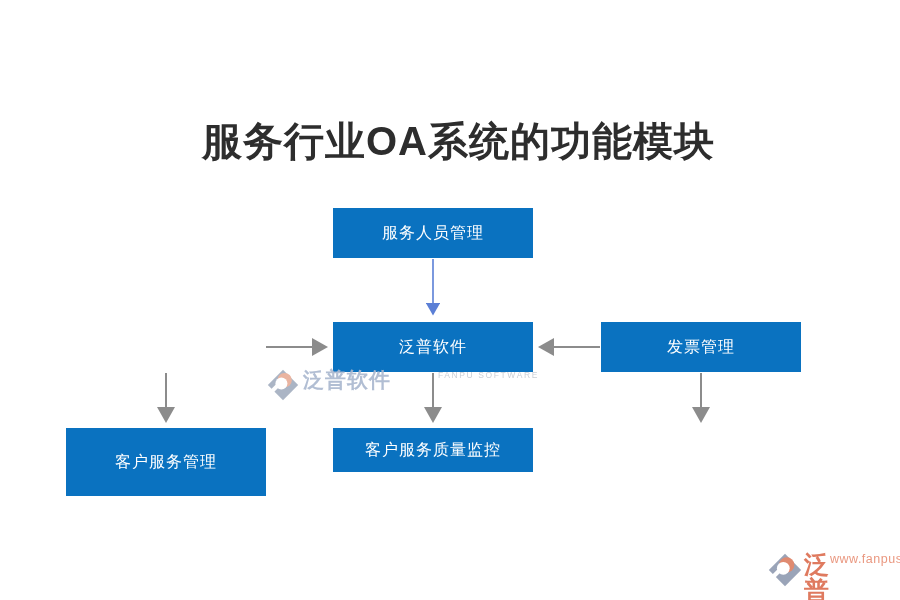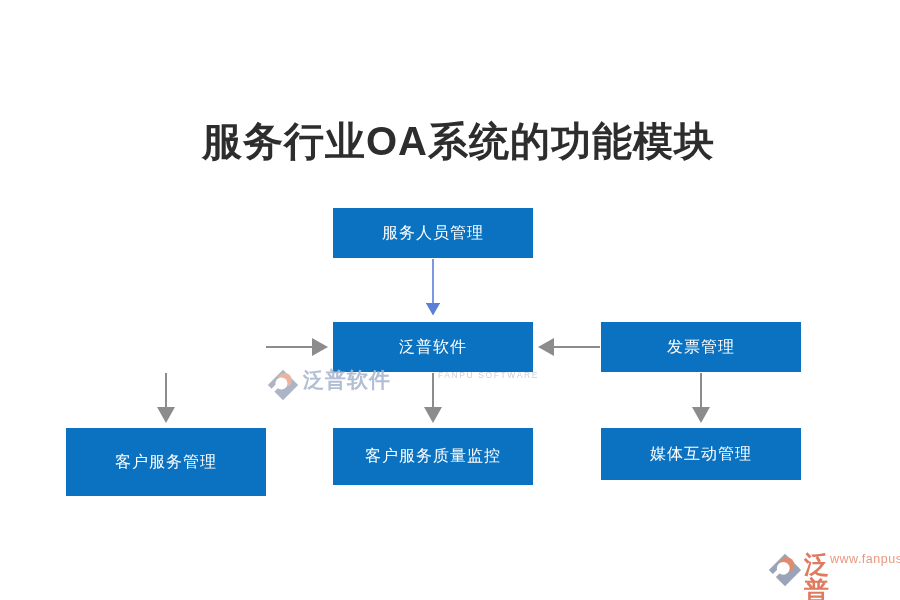--- a/index.html
+++ b/index.html
@@ -28,21 +28,21 @@
     background:var(--node-bg);color:var(--node-text);
     display:flex;align-items:center;justify-content:center;
     font-size:16px;font-weight:normal;letter-spacing:1px;
     box-sizing:border-box;
   }
   #n0{left:333px;top:208px;}
   #n1{left:66px;top:322px;}
   #n2{left:333px;top:322px;}
   #n3{left:601px;top:322px;}
   #n4{left:66px;top:428px;height:68px;text-align:right;}
-  #n5{left:333px;top:428px;height:57px;}
+  #n5{left:333px;top:428px;height:44px;}
   #n6{left:601px;top:428px;height:52px;}
 
   .edges{position:absolute;left:0;top:0;pointer-events:none;}
 
   .wm-center{
     position:absolute;left:267px;top:369px;
     display:flex;align-items:flex-start;gap:4px;opacity:.9;
   }
   .wm-center .wm-name{font-size:21px;font-weight:600;color:var(--wm-center-text);line-height:22px;letter-spacing:1px;}
   .wm-center .wm-sub{font-size:8.5px;color:var(--wm-center-sub);letter-spacing:1.6px;margin-top:1px;padding-left:47px;}
@@ -87,23 +87,20 @@
   </div>
   <div class="node" id="n3">
     <span>发票管理</span>
   </div>
   <div class="node" id="n4">
     <span>客户服务管理</span>
   </div>
   <div class="node" id="n5">
     <span>客户服务质量监控</span>
   </div>
-  <div class="node" id="n6">
-    <span>媒体互动管理</span>
-  </div>
 
   <div class="wm-center">
     <span>
       <svg width="32" height="32" viewBox="0 0 40 40">
         <polygon points="20,1 39,20 20,39 1,20" fill="#a3aebf"></polygon>
         <line x1="4" y1="30" x2="32" y2="2" stroke="#ffffff" stroke-width="5"></line>
         <circle cx="22" cy="14" r="9" fill="#e8ac96"></circle>
         <circle cx="18" cy="18" r="7.5" fill="#ffffff"></circle>
       </svg>
     </span>

